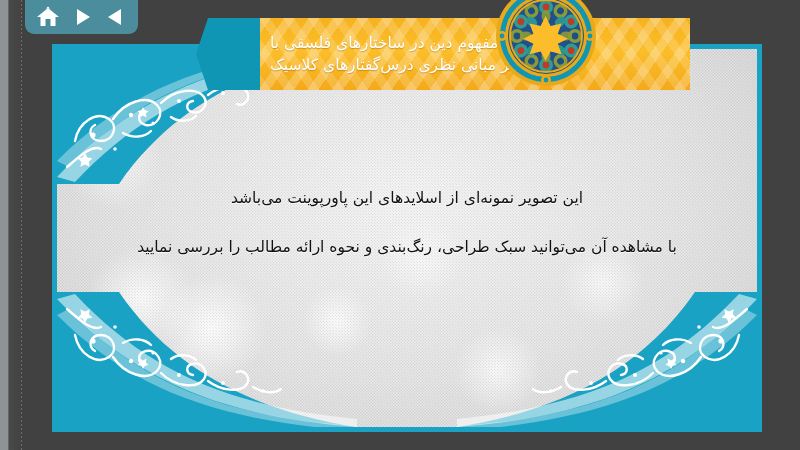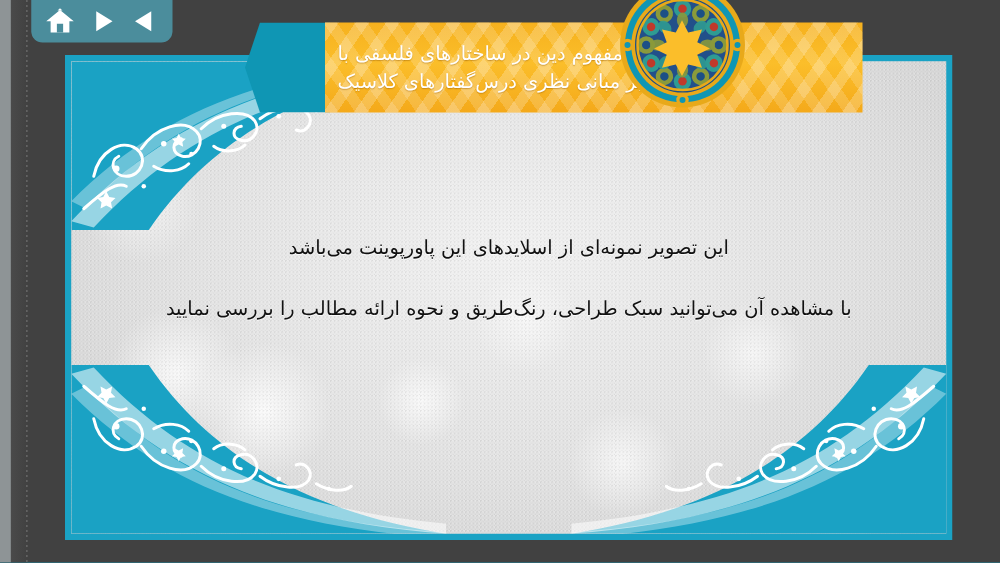--- a/index.html
+++ b/index.html
@@ -198,21 +198,21 @@
               <circle cx="58" cy="100" r="1.8"></circle>
             <circle cx="96" cy="74" r="1.6"></circle>
             <path d="M28 104 l2.4 4.6 5 .7 -3.6 3.5 .9 5 -4.7-2.4 -4.6 2.4 .8-5 -3.6-3.5 5-.7z"></path>
             <path d="M86 58 l1.8 3.4 3.8 .6 -2.7 2.6 .6 3.8 -3.5-1.8 -3.4 1.8 .6-3.8 -2.7-2.6 3.8-.6z"></path>
           </g>
         </svg>
       </div>
 
       <div class="body-text">
         <div class="body-line">این تصویر نمونه‌ای از اسلایدهای این پاورپوینت می‌باشد</div>
-        <div class="body-line">با مشاهده آن می‌توانید سبک طراحی، رنگ‌طریق و نحوه ارائه مطالب را بررسی نمایید</div>
+        <div class="body-line">با مشاهده آن می‌توانید سبک طراحی، رنگ‌بندی و نحوه ارائه مطالب را بررسی نمایید</div>
       </div>
     </div>
   </div>
 
   <div class="banner-wrap">
     <div class="tab-arrow">
       <svg width="68" height="72" viewBox="0 0 68 72">
         <polygon points="68,0 68,72 12,72 0,36 12,0" fill="#0f96b4"></polygon>
       </svg>
     </div>

